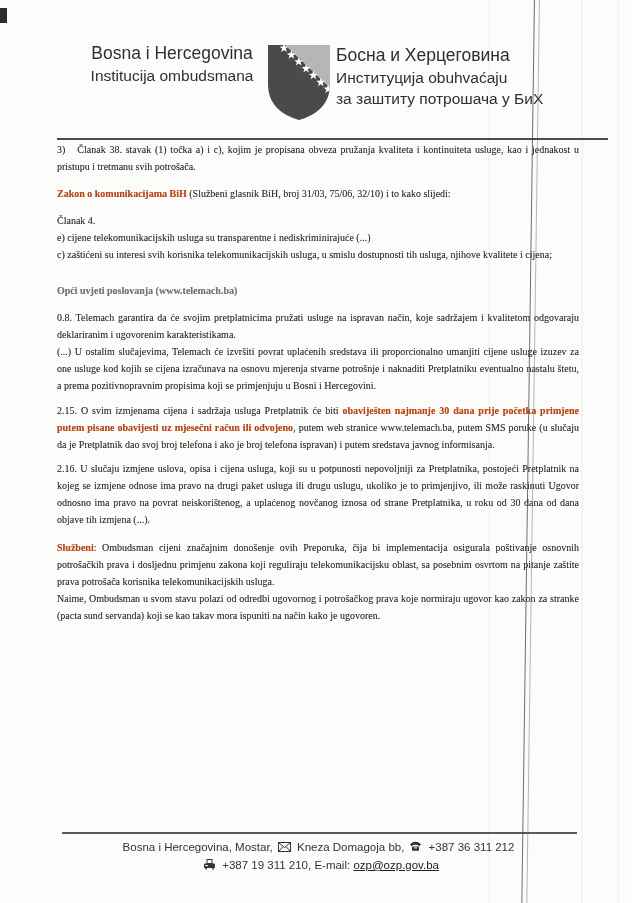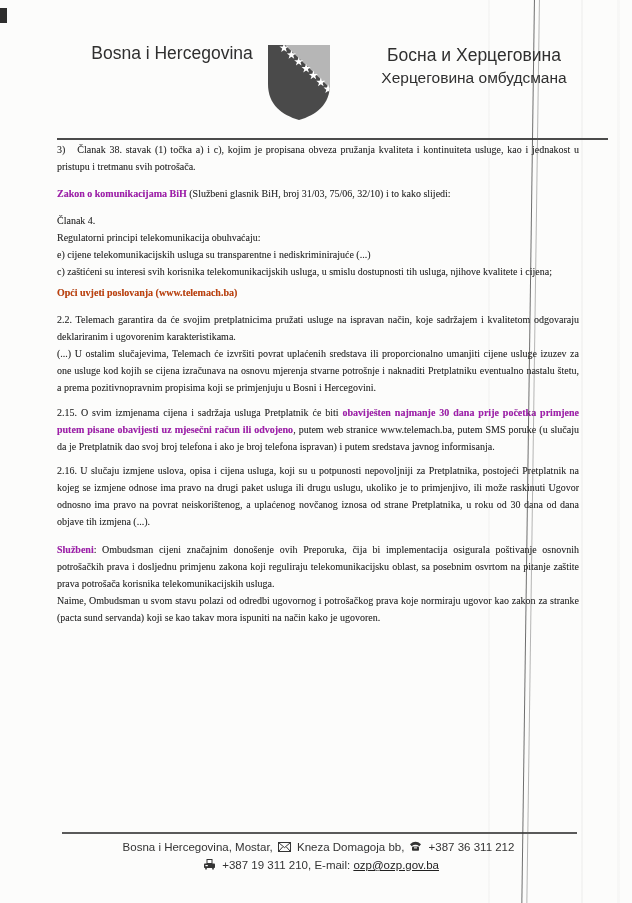--- a/index.html
+++ b/index.html
@@ -19,36 +19,36 @@
   .vline1{position:absolute;left:534px;top:-4px;width:1.4px;height:912px;
     background:rgba(55,55,55,0.72);transform:rotate(0.8deg);transform-origin:top center;}
   .vline2{position:absolute;left:539px;top:-4px;width:1px;height:912px;
     background:rgba(95,95,95,0.45);transform:rotate(0.8deg);transform-origin:top center;}
   .corner-mark{position:absolute;left:0;top:8px;width:7px;height:15px;background:#2e2e2e;}
 
   
   .hdr{position:absolute;top:0;left:0;width:564px;height:140px;
     font-family:"Liberation Sans", sans-serif;color:#2f2f2f;}
   .hdr-left{position:absolute;left:57px;top:42px;width:230px;text-align:center;}
-  .hdr-right{position:absolute;left:336px;top:44px;width:276px;text-align:center;}
+  .hdr-right{position:absolute;left:336px;top:44px;width:276px;}
   .hdr .l1{font-size:17.5px;line-height:23px;}
   .hdr .l2{font-size:15.5px;line-height:21px;}
   .emblem{position:absolute;left:265px;top:42px;}
   .hdr-rule{position:absolute;left:57px;top:138px;width:551px;height:2px;background:#4b4b4b;}
 
   
   .body-col{position:absolute;left:57px;top:141px;width:522px;
     color:#2b2b2b;font-size:10px;line-height:17px;
     text-shadow:0 0 0.5px rgba(40,40,40,0.35);}
   .body-col p{margin:0 0 10px;text-align:justify;}
   .num{margin-right:12px;}
-  .blk{margin-bottom:4px;}
+  .blk{margin-bottom:19px;}
   .blk p{margin:0;}
-  .h-bold{font-weight:bold;color:#c2410c;margin:0 0 12px;text-align:left;}
-  b,strong{color:#a21caf;}
+  .h-bold{font-weight:bold;color:#737373;margin:0 0 12px;text-align:left;}
+  b,strong{color:#c2410c;}
   .mb0{margin-bottom:0 !important;}
   .mb8{margin-bottom:8px !important;}
   .mb7{margin-bottom:7px !important;}
   .mb11{margin-bottom:11px !important;}
 
   
   .ftr-rule{position:absolute;left:62px;top:832px;width:515px;height:1.5px;background:#5a5a5a;}
   .ftr{position:absolute;left:58px;top:839px;width:521px;text-align:center;
     font-family:"Liberation Sans", sans-serif;font-size:11.5px;line-height:17px;color:#333;}
   .ftr .ic{display:inline-block;vertical-align:-1px;margin:0 3px 0 5px;}
@@ -56,20 +56,21 @@
 </style>
 </head>
 <body>
 
 <div class="scan-noise"></div>
 <div class="corner-mark"></div>
 
 <div class="hdr">
   <div class="hdr-left">
     <div class="l1">Bosna i Hercegovina</div>
+    <div class="l2">Institucija ombudsmana</div>
   </div>
 
   <div class="emblem">
     <svg width="68" height="80" viewBox="0 0 68 80">
       <defs>
         <clipPath id="shieldClip">
           <path d="M3,3 H65 V42 C65,63 51,73 34,78 C17,73 3,63 3,42 Z"></path>
         </clipPath>
         <polygon id="star" points="0,-4.8 1.13,-1.55 4.56,-1.48 1.82,0.59 2.82,3.88 0,1.91 -2.82,3.88 -1.82,0.59 -4.56,-1.48 -1.13,-1.55" fill="#ffffff"></polygon>
       </defs>
@@ -82,41 +83,41 @@
         <use href="#star" transform="translate(41.1,26.6)"></use>
         <use href="#star" transform="translate(48.4,33.4)"></use>
         <use href="#star" transform="translate(55.8,40.3)"></use>
         <use href="#star" transform="translate(63.1,47.1)"></use>
       </g>
     </svg>
   </div>
 
   <div class="hdr-right">
     <div class="l1">Босна и Херцеговина</div>
-    <div class="l2">Херцеговина омбудсмана</div>
+    <div class="l2">Институција obuhvaćaju</div>
+    <div class="l2">за заштиту потрошача у БиХ</div>
   </div>
 </div>
 <div class="hdr-rule"></div>
 
 <div class="body-col">
 
   <p><span class="num">3)</span><span>Članak 38. stavak (1) točka a) i c), kojim je propisana obveza pružanja kvaliteta i kontinuiteta usluge, kao i jednakost u pristupu i tretmanu svih potrošača.</span></p>
 
   <p><strong>Zakon o komunikacijama BiH</strong><span> (Službeni glasnik BiH, broj 31/03, 75/06, 32/10) i to kako slijedi:</span></p>
 
   <div class="blk">
     <p>Članak 4.</p>
-    <p>Regulatorni principi telekomunikacija obuhvaćaju:</p>
     <p>e) cijene telekomunikacijskih usluga su transparentne i nediskriminirajuće (...)</p>
     <p>c) zaštićeni su interesi svih korisnika telekomunikacijskih usluga, u smislu dostupnosti tih usluga, njihove kvalitete i cijena;</p>
   </div>
 
   <p class="h-bold">Opći uvjeti poslovanja (www.telemach.ba)</p>
 
-  <p class="mb0">2.2. Telemach garantira da će svojim pretplatnicima pružati usluge na ispravan način, koje sadržajem i kvalitetom odgovaraju deklariranim i ugovorenim karakteristikama.</p>
+  <p class="mb0">0.8. Telemach garantira da će svojim pretplatnicima pružati usluge na ispravan način, koje sadržajem i kvalitetom odgovaraju deklariranim i ugovorenim karakteristikama.</p>
   <p class="mb8">(...) U ostalim slučajevima, Telemach će izvršiti povrat uplaćenih sredstava ili proporcionalno umanjiti cijene usluge izuzev za one usluge kod kojih se cijena izračunava na osnovu mjerenja stvarne potrošnje i naknaditi Pretplatniku eventualno nastalu štetu, a prema pozitivnopravnim propisima koji se primjenjuju u Bosni i Hercegovini.</p>
 
   <p class="mb7"><span>2.15. O svim izmjenama cijena i sadržaja usluga Pretplatnik će biti </span><strong>obaviješten najmanje 30 dana prije početka primjene putem pisane obavijesti uz mjesečni račun ili odvojeno</strong><span>, putem web stranice www.telemach.ba, putem SMS poruke (u slučaju da je Pretplatnik dao svoj broj telefona i ako je broj telefona ispravan) i putem sredstava javnog informisanja.</span></p>
 
   <p class="mb11">2.16. U slučaju izmjene uslova, opisa i cijena usluga, koji su u potpunosti nepovoljniji za Pretplatnika, postojeći Pretplatnik na kojeg se izmjene odnose ima pravo na drugi paket usluga ili drugu uslugu, ukoliko je to primjenjivo, ili može raskinuti Ugovor odnosno ima pravo na povrat neiskorištenog, a uplaćenog novčanog iznosa od strane Pretplatnika, u roku od 30 dana od dana objave tih izmjena (...).</p>
 
   <p class="mb0"><strong>Službeni</strong><span>: Ombudsman cijeni značajnim donošenje ovih Preporuka, čija bi implementacija osigurala poštivanje osnovnih potrošačkih prava i dosljednu primjenu zakona koji reguliraju telekomunikacijsku oblast, sa posebnim osvrtom na pitanje zaštite prava potrošača korisnika telekomunikacijskih usluga.</span></p>
   <p>Naime, Ombudsman u svom stavu polazi od odredbi ugovornog i potrošačkog prava koje normiraju ugovor kao zakon za stranke (pacta sund servanda) koji se kao takav mora ispuniti na način kako je ugovoren.</p>
 
 </div>

